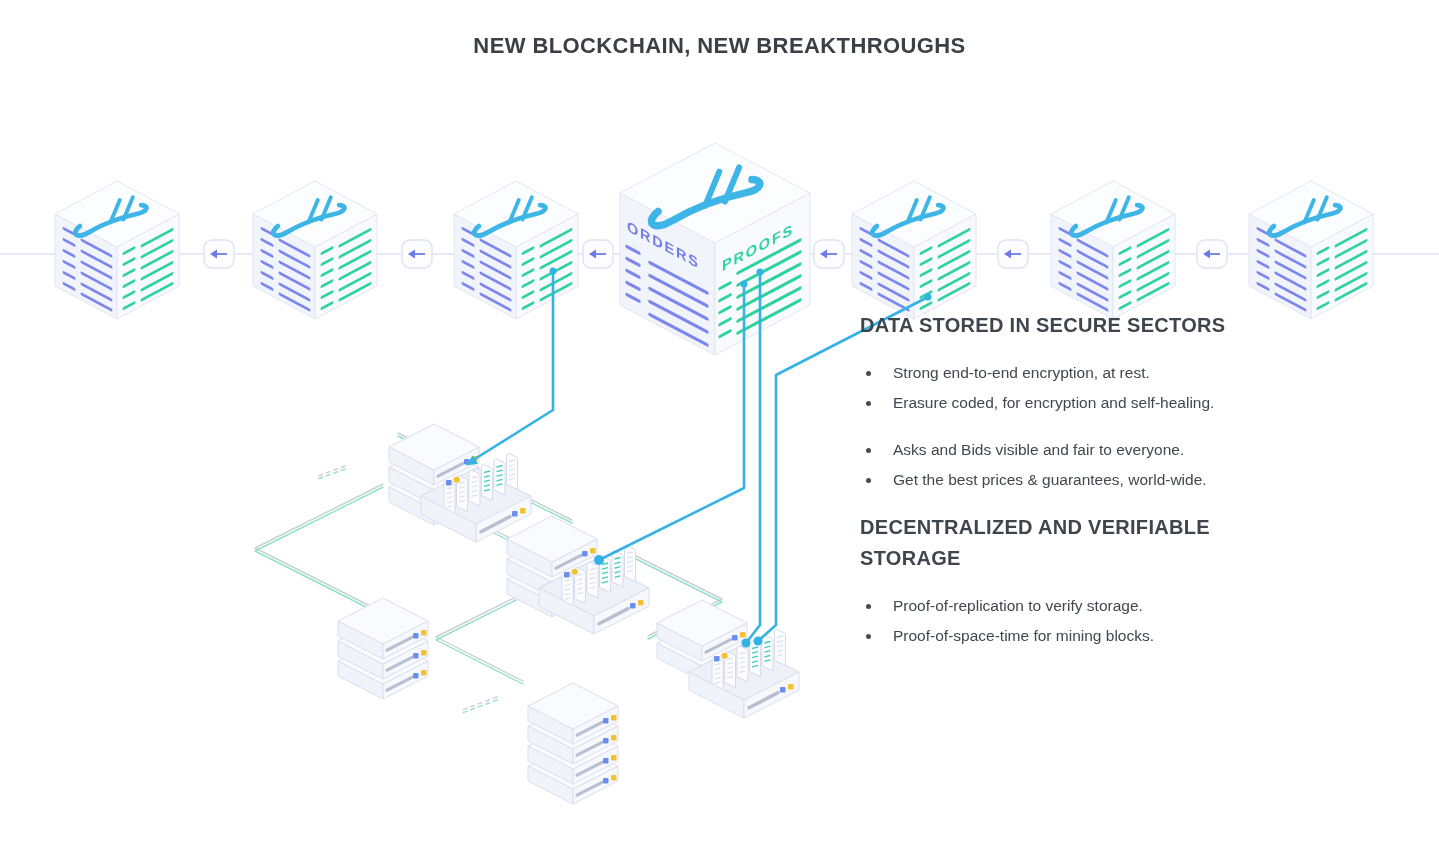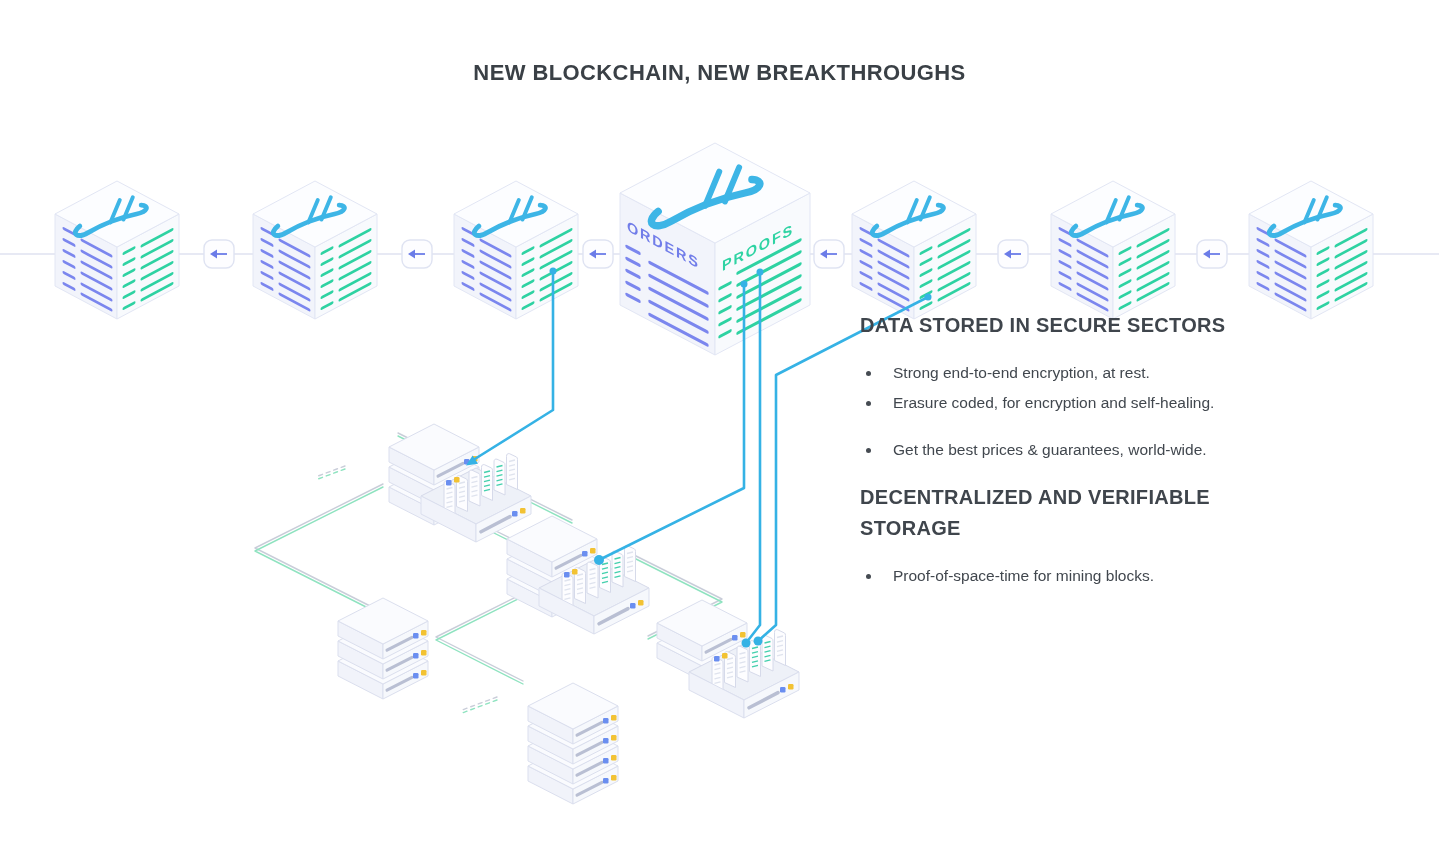--- a/index.html
+++ b/index.html
@@ -1,18 +1,18 @@
 <!DOCTYPE html>
 <html><head>
 <meta charset="utf-8">
 <style>
   html,body{margin:0;padding:0;background:#ffffff;}
   body{width:1439px;height:843px;position:relative;overflow:hidden;
        font-family:"Liberation Sans",sans-serif;}
-  h1.page-title{position:absolute;top:60px;left:0;width:100%;text-align:center;
+  h1.page-title{position:absolute;top:33px;left:0;width:100%;text-align:center;
        margin:0;font-size:22px;font-weight:700;letter-spacing:.4px;color:#3a4046;}
   #diagram{position:absolute;left:0;top:0;}
   #diagram text{font-family:"Liberation Sans",sans-serif;font-weight:700;}
   .feature-panel{position:absolute;left:860px;top:310px;width:404px;}
   .feature-panel h2{margin:0 0 17px 0;font-size:20px;font-weight:600;line-height:31px;
        color:#3f454c;letter-spacing:.3px;max-width:368px;}
   .feature-panel ul{margin:16px 0 17px 0;padding:0;list-style:none;}
   .feature-panel li{position:relative;padding-left:33px;line-height:30px;
        font-size:15.5px;color:#41474e;}
   .feature-panel li::before{content:"";position:absolute;left:6px;top:12.5px;
@@ -673,22 +673,24 @@
 <aside class="feature-panel">
   <section>
     <h2>DATA STORED IN SECURE SECTORS</h2>
     <ul>
       <li>Strong end-to-end encryption, at rest.</li>
       <li>Erasure coded, for encryption and self-healing.</li>
     </ul>
   </section>
   <section>
     <ul>
+      <li>Asks and Bids visible and fair to everyone.</li>
       <li>Get the best prices &amp; guarantees, world-wide.</li>
     </ul>
   </section>
   <section>
     <h2>DECENTRALIZED AND VERIFIABLE STORAGE</h2>
     <ul>
+      <li>Proof-of-replication to verify storage.</li>
       <li>Proof-of-space-time for mining blocks.</li>
     </ul>
   </section>
 </aside>
 
 </body></html>

